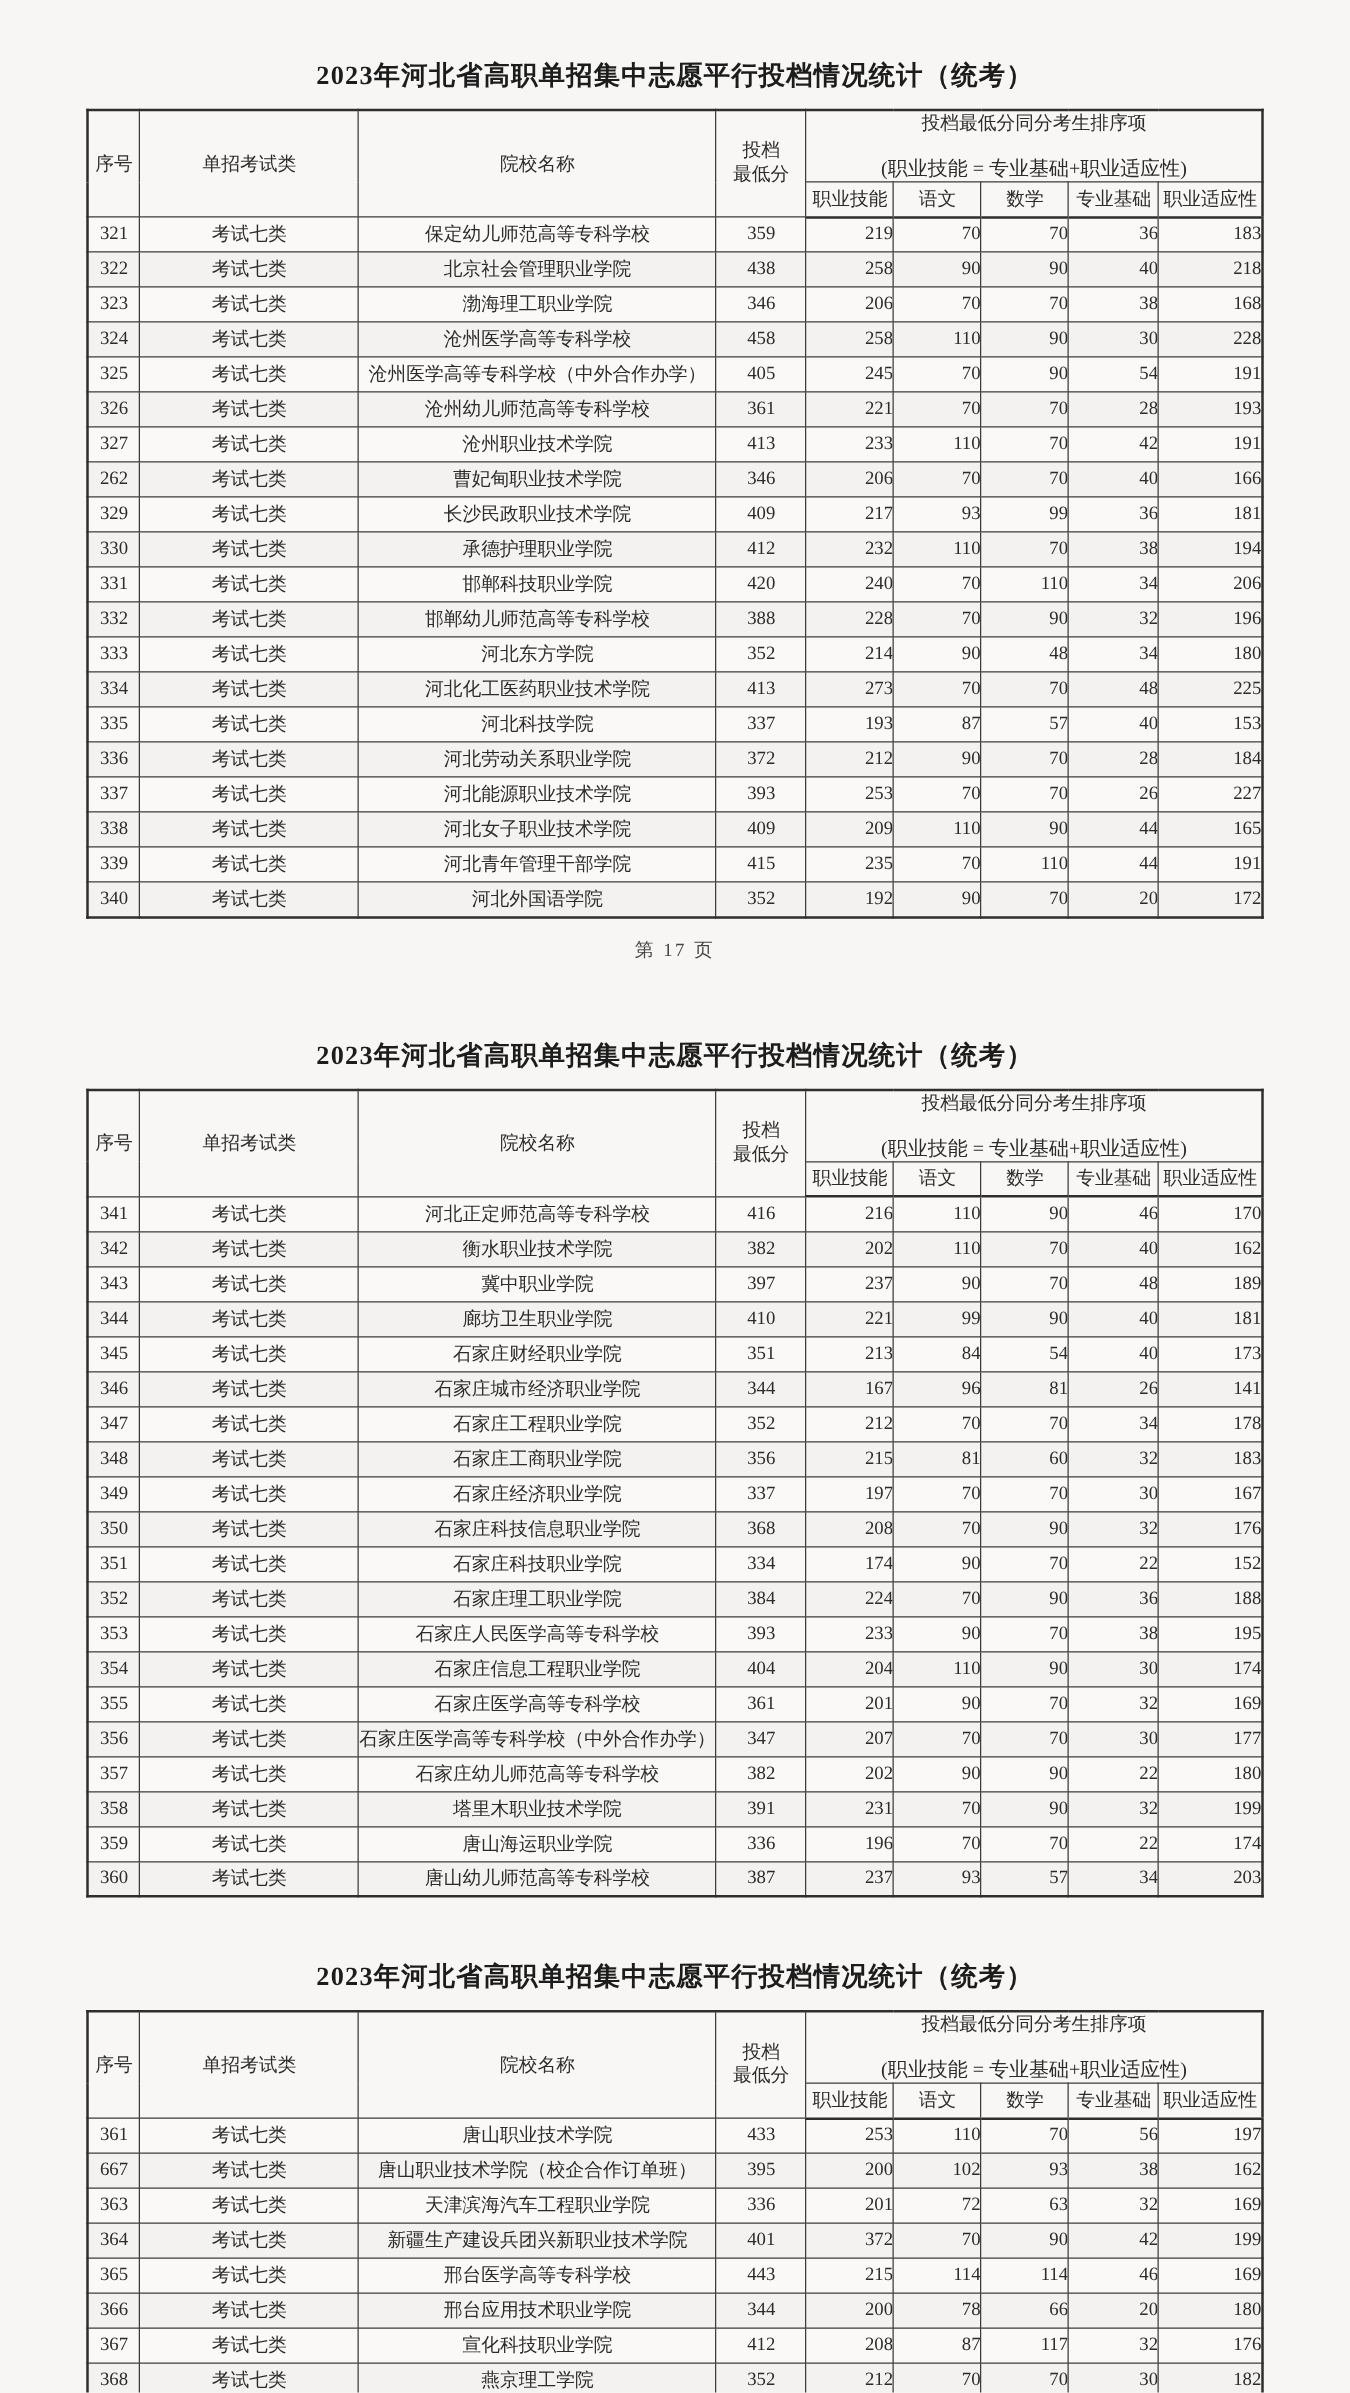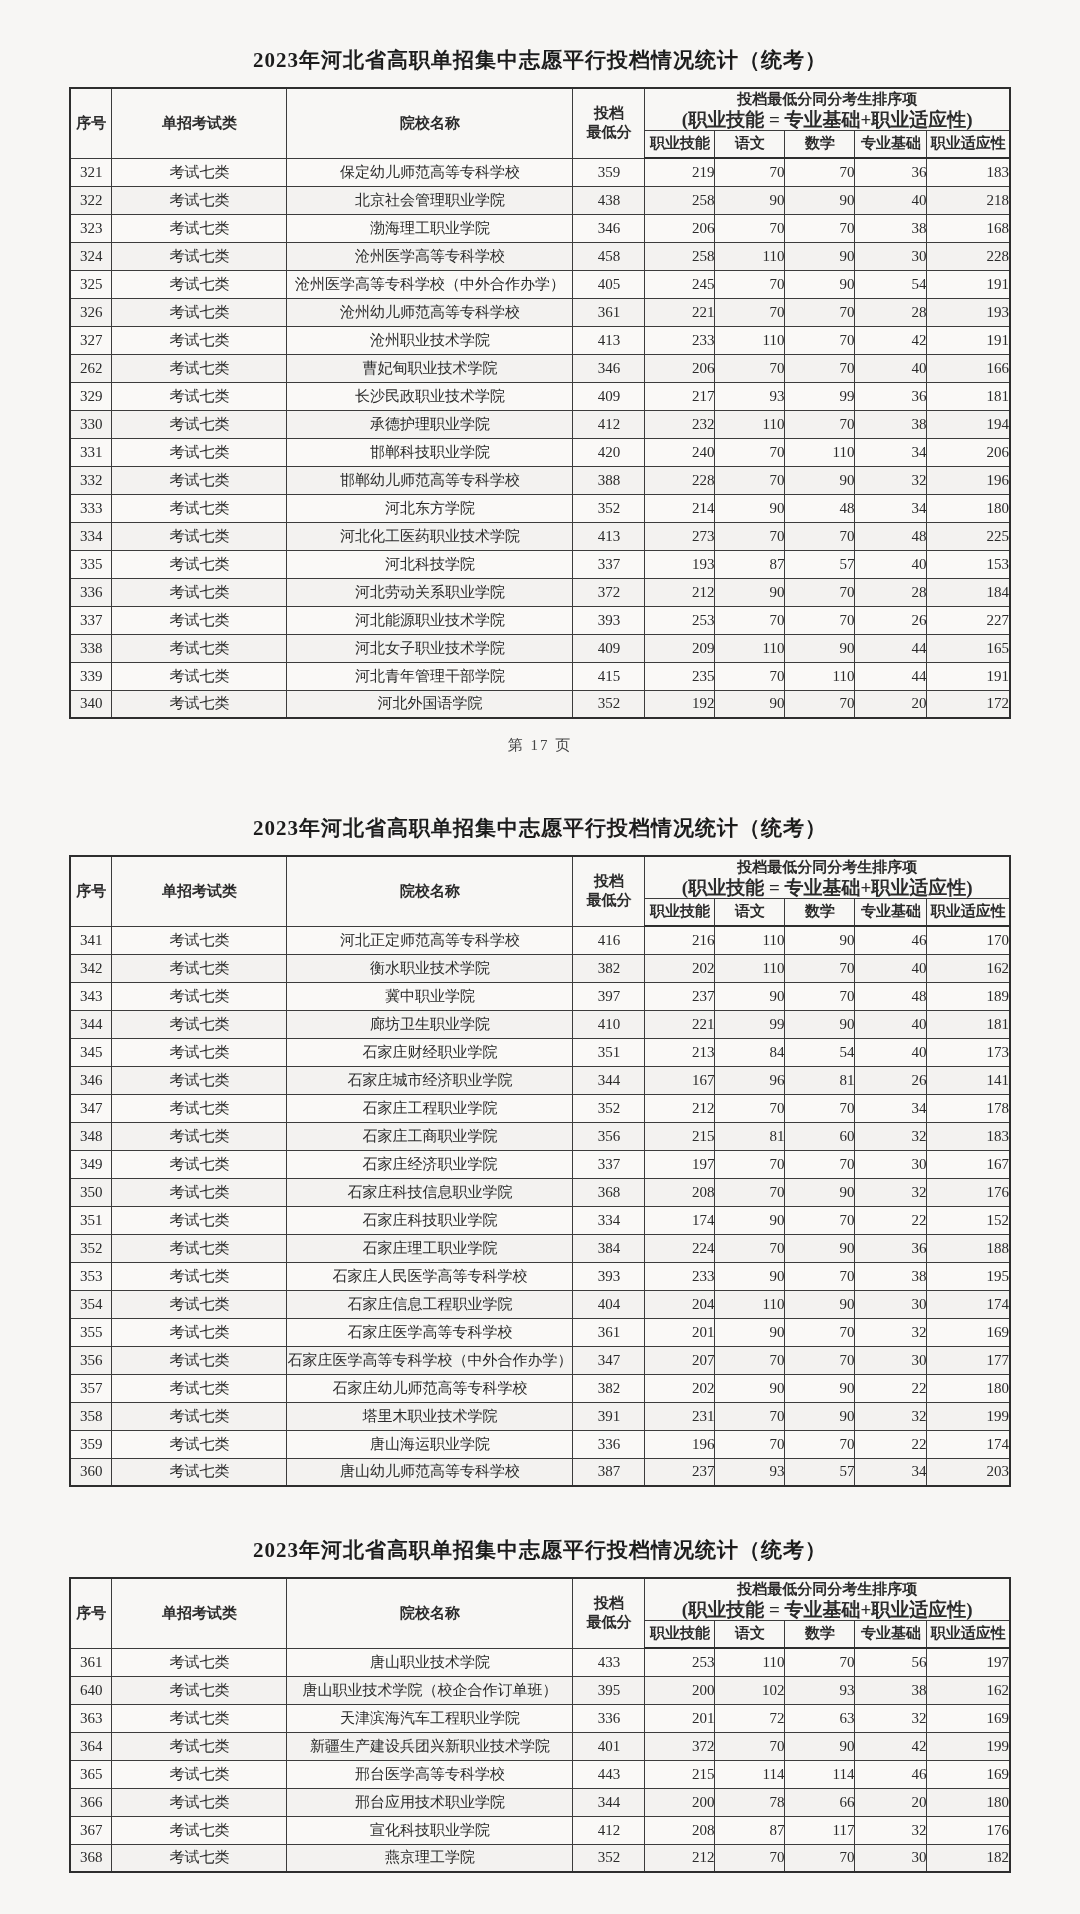--- a/index.html
+++ b/index.html
@@ -36,32 +36,32 @@
     table-layout: fixed;
     border: 2px solid #2e2e2e;
   }
   table.report th, table.report td {
     border: 1px solid #3c3c3c;
     padding: 0;
     overflow: hidden;
     white-space: nowrap;
   }
   thead th {
-    font-weight: bold;
+    font-weight: normal;
     font-size: 15px;
     text-align: center;
     vertical-align: middle;
     background: #f8f7f5;
   }
   tr.group-row { height: 42px; }
   tr.sub-row   { height: 28px; }
   tr.sub-row th { border-bottom: 2px solid #2e2e2e; }
   .two-line { line-height: 19px; font-size: 15px; text-align: center; }
   .group-l1 { line-height: 21px; font-size: 15px; }
-  .group-l2 { line-height: 19px; font-size: 19px; }
+  .group-l2 { line-height: 19px; font-size: 16px; margin-top: 16px; }
 
   tbody tr { height: 28px; }
   tbody td {
     font-size: 15px;
     vertical-align: middle;
     background: #faf9f7;
   }
   tbody tr:nth-child(even) td { background: #f3f2f0; }
   td.c-seq, td.c-cat, td.c-school, td.c-min { text-align: center; }
   td.c-num { text-align: right; padding-right: 6px; }
@@ -645,21 +645,21 @@
             <td class="c-cat">考试七类</td>
             <td class="c-school">唐山职业技术学院</td>
             <td class="c-min">433</td>
             <td class="c-num">253</td>
             <td class="c-num">110</td>
             <td class="c-num">70</td>
             <td class="c-num">56</td>
             <td class="c-num">197</td>
           </tr>
           <tr>
-            <td class="c-seq">640</td>
+            <td class="c-seq">667</td>
             <td class="c-cat">考试七类</td>
             <td class="c-school">唐山职业技术学院（校企合作订单班）</td>
             <td class="c-min">395</td>
             <td class="c-num">200</td>
             <td class="c-num">102</td>
             <td class="c-num">93</td>
             <td class="c-num">38</td>
             <td class="c-num">162</td>
           </tr>
           <tr>

